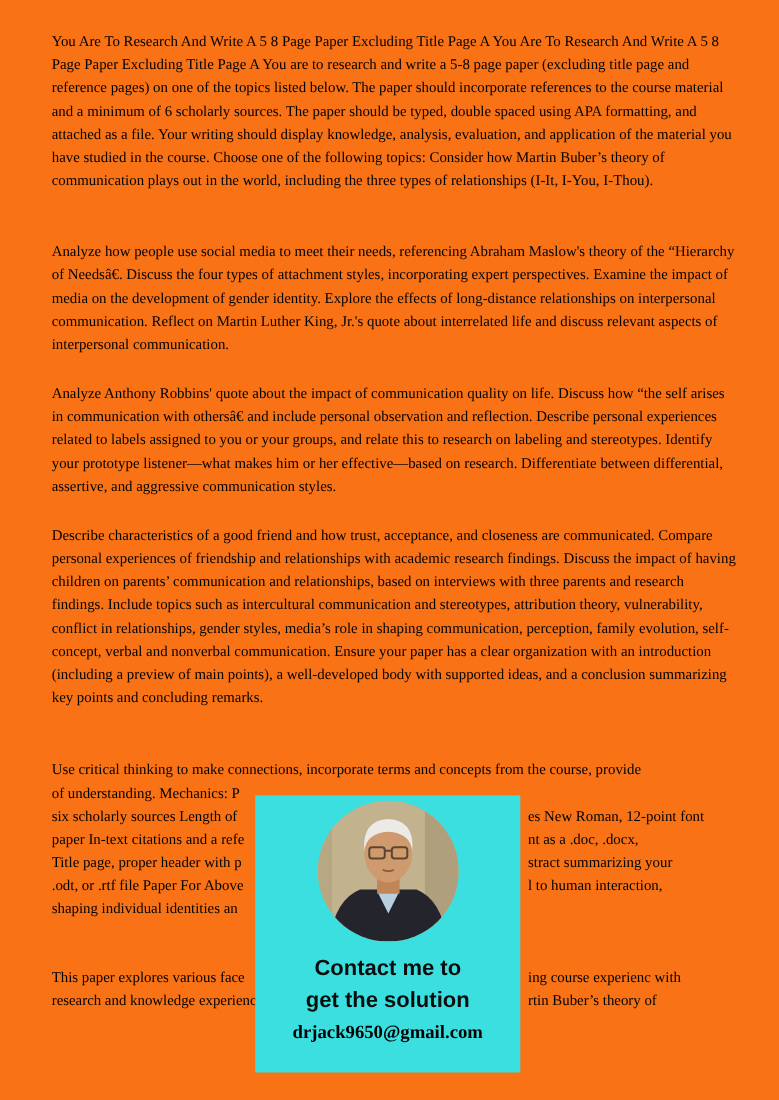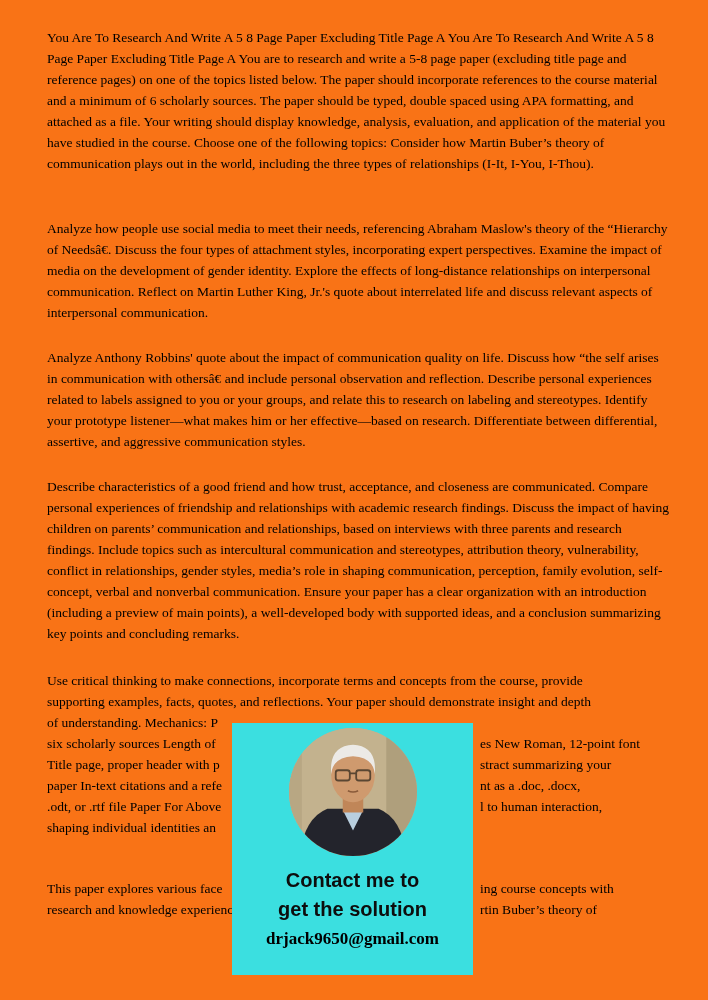--- a/index.html
+++ b/index.html
@@ -77,33 +77,32 @@
 </head>
 <body>
 
 <div class="page">
 
   <p class="doc-para" style="top:27px">You Are To Research And Write A 5 8 Page Paper Excluding Title Page A You Are To Research And Write A 5 8 Page Paper Excluding Title Page A You are to research and write a 5-8 page paper (excluding title page and reference pages) on one of the topics listed below. The paper should incorporate references to the course material and a minimum of 6 scholarly sources. The paper should be typed, double spaced using APA formatting, and attached as a file. Your writing should display knowledge, analysis, evaluation, and application of the material you have studied in the course. Choose one of the following topics: Consider how Martin Buber’s theory of communication plays out in the world, including the three types of relationships (I-It, I-You, I-Thou).</p>
   <p class="doc-para" style="top:218px">Analyze how people use social media to meet their needs, referencing Abraham Maslow's theory of the “Hierarchy of Needsâ€. Discuss the four types of attachment styles, incorporating expert perspectives. Examine the impact of media on the development of gender identity. Explore the effects of long-distance relationships on interpersonal communication. Reflect on Martin Luther King, Jr.'s quote about interrelated life and discuss relevant aspects of interpersonal communication.</p>
   <p class="doc-para" style="top:347px">Analyze Anthony Robbins' quote about the impact of communication quality on life. Discuss how “the self arises in communication with othersâ€ and include personal observation and reflection. Describe personal experiences related to labels assigned to you or your groups, and relate this to research on labeling and stereotypes. Identify your prototype listener—what makes him or her effective—based on research. Differentiate between differential, assertive, and aggressive communication styles.</p>
   <p class="doc-para" style="top:476px">Describe characteristics of a good friend and how trust, acceptance, and closeness are communicated. Compare personal experiences of friendship and relationships with academic research findings. Discuss the impact of having children on parents’ communication and relationships, based on interviews with three parents and research findings. Include topics such as intercultural communication and stereotypes, attribution theory, vulnerability, conflict in relationships, gender styles, media’s role in shaping communication, perception, family evolution, self-concept, verbal and nonverbal communication. Ensure your paper has a clear organization with an introduction (including a preview of main points), a well-developed body with supported ideas, and a conclusion summarizing key points and concluding remarks.</p>
 
-  <div class="doc-para lines" style="top:670px">
+  <div class="doc-para lines" style="top:689px">
     <div class="line"><span>Use critical thinking to make connections, incorporate terms and concepts from the course, provide</span><span class="frag-right"></span></div>
-    <div class="line"><span>supporting examples, facts, quotes, and reflections. Your paper should demonstrate insight and depth</span><span class="frag-right"></span></div>
     <div class="line"><span>of understanding. Mechanics: P</span></div>
     <div class="line"><span>six scholarly sources Length of</span><span class="frag-right">es New Roman, 12-point font</span></div>
+    <div class="line"><span>paper In-text citations and a refe</span><span class="frag-right">nt as a .doc, .docx,</span></div>
     <div class="line"><span>Title page, proper header with p</span><span class="frag-right">stract summarizing your</span></div>
-    <div class="line"><span>paper In-text citations and a refe</span><span class="frag-right">nt as a .doc, .docx,</span></div>
     <div class="line"><span>.odt, or .rtf file Paper For Above</span><span class="frag-right">l to human interaction,</span></div>
     <div class="line"><span>shaping individual identities an</span><span class="frag-right"></span></div>
   </div>
 
   <div class="doc-para lines" style="top:878px">
-    <div class="line"><span>This paper explores various face</span><span class="frag-right">ing course concepts with</span></div>
+    <div class="line"><span>This paper explores various face</span><span class="frag-right">ing course experienc with</span></div>
     <div class="line"><span>research and knowledge experienc</span><span class="frag-right">rtin Buber’s theory of</span></div>
   </div>
 
   <div class="promo">
     <div class="avatar">
       <svg viewBox="0 0 100 100" xmlns="http://www.w3.org/2000/svg">
         <rect width="100" height="100" fill="#c3b28e"></rect>
         <rect x="76" width="24" height="100" fill="#8a7a5c" opacity="0.35"></rect>
         <rect x="0" width="10" height="100" fill="#a79572" opacity="0.4"></rect>
         <path d="M8 100 Q12 70 30 63 L70 63 Q88 70 92 100 Z" fill="#23242c"></path>

